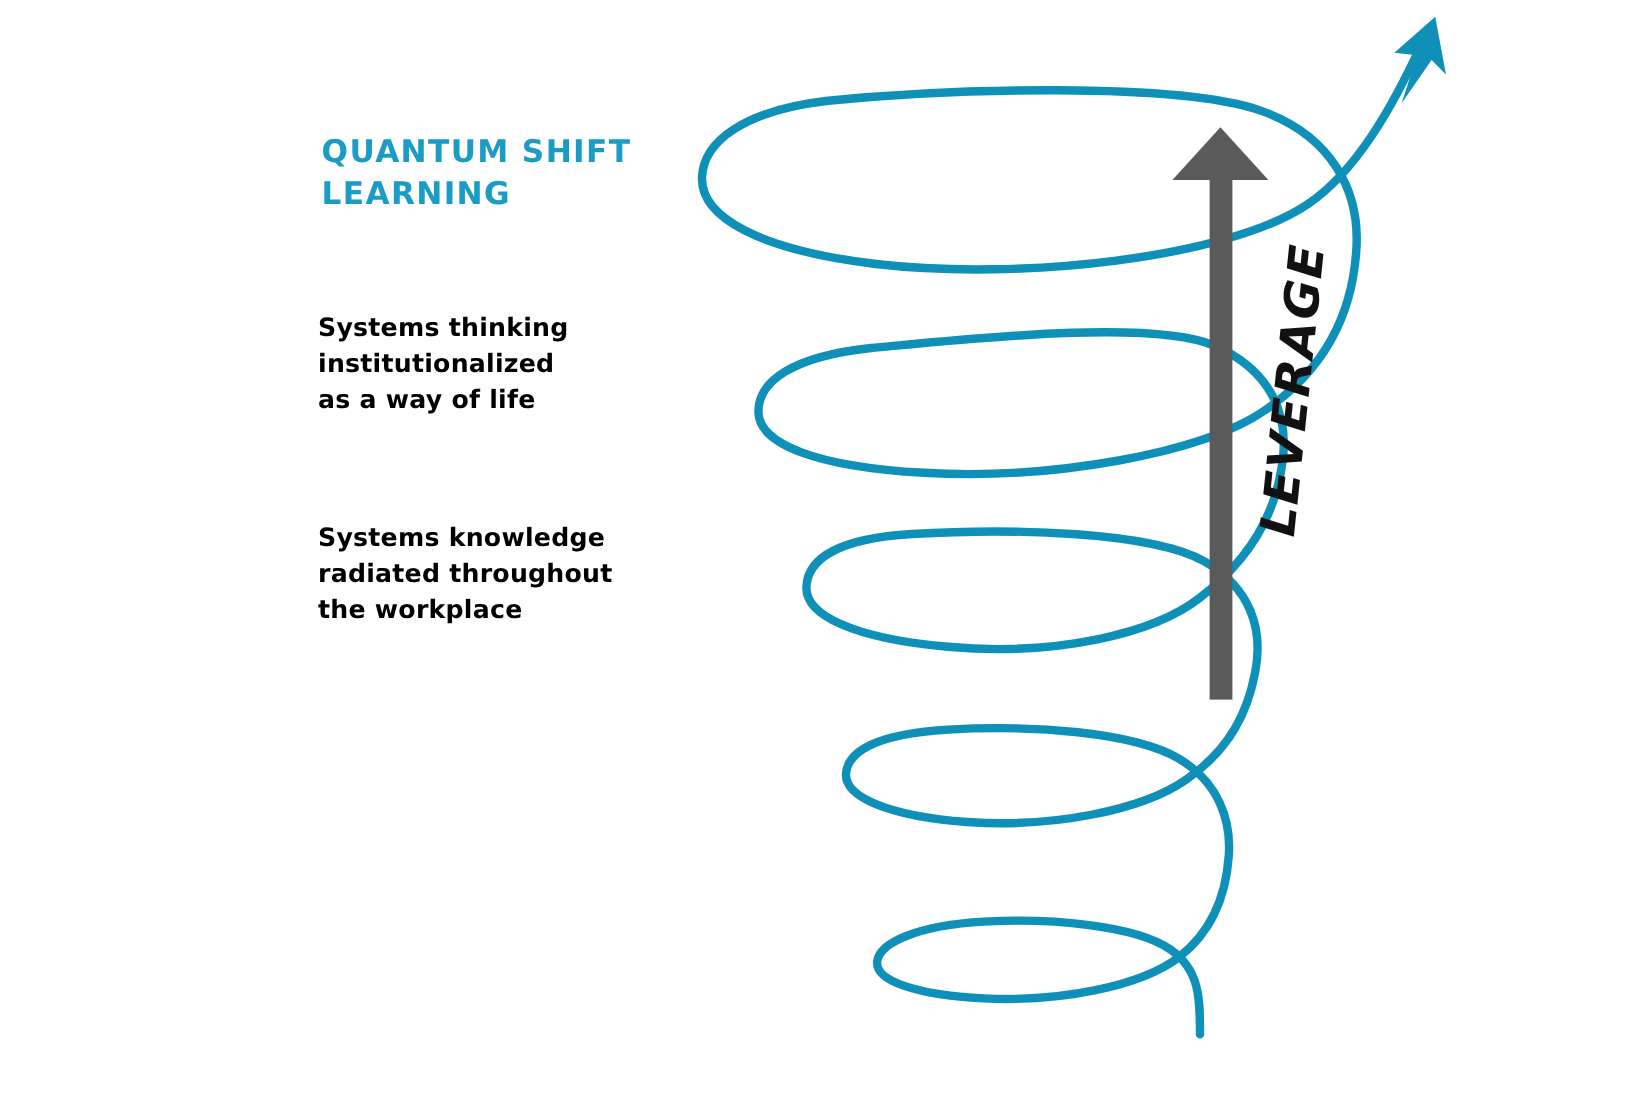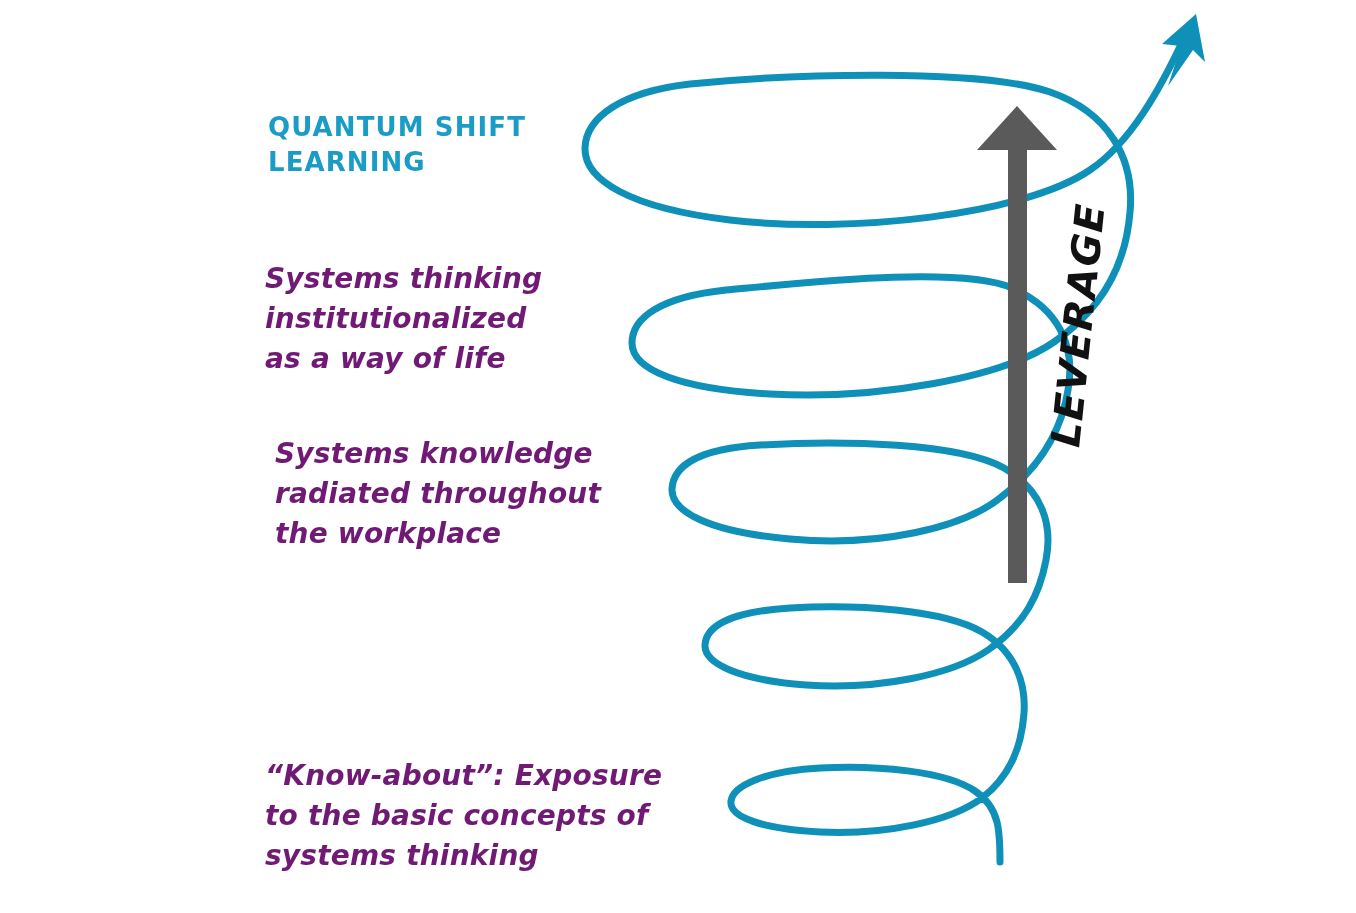--- a/index.html
+++ b/index.html
@@ -20,28 +20,27 @@
   }
   #diagram-svg {
     position: absolute;
     left: 0;
     top: 0;
     width: 1356px;
     height: 913px;
   }
   .label {
     position: absolute;
-    color: #701a75;
+    color: #000000;
     font-family: "DejaVu Sans", sans-serif;
     font-weight: bold;
-    font-size: 28px;
+    font-size: 21px;
     line-height: 1.42;
     letter-spacing: 0.2px;
     white-space: pre-line;
-    font-style: italic;
   }
   .label.title {
     color: #1b9cc7;
     font-size: 26px;
     letter-spacing: 1.1px;
     line-height: 1.35;
     font-style: normal;
   }
   #leverage-label {
     position: absolute;
@@ -109,24 +108,21 @@
     </g>
   </svg>
 
   <div class="label title" style="left:268px; top:110px;">QUANTUM SHIFT
 LEARNING</div>
 
   <div class="label" style="left:265px; top:259px;">Systems thinking
 institutionalized
 as a way of life</div>
 
-  <div class="label" style="left:265px; top:434px;margin-left:10px;">Systems knowledge
+  <div class="label" style="left:265px; top:434px;">Systems knowledge
 radiated throughout
 the workplace</div>
 
 
-  <div class="label" style="left:265px; top:756px;">“Know-about”: Exposure
-to the basic concepts of
-systems thinking</div>
 
   <div id="leverage-label">LEVERAGE</div>
 
 </div>
 
 </body></html>

